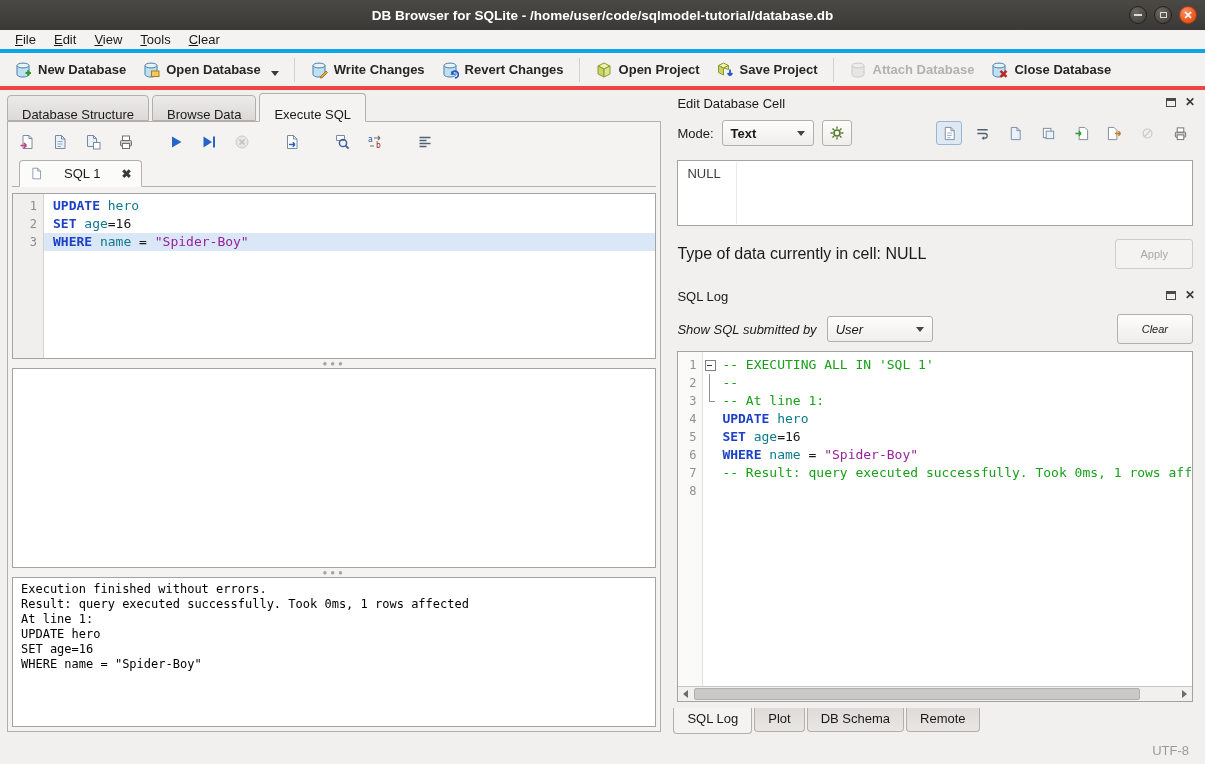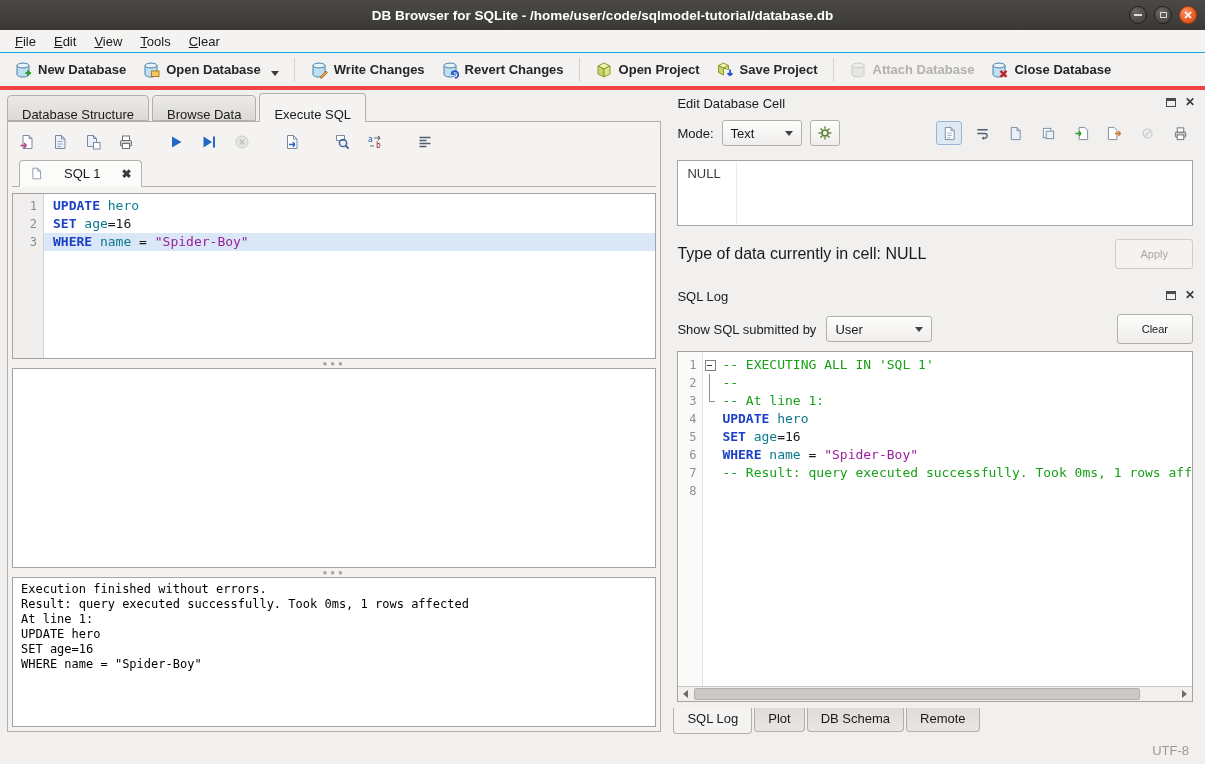--- a/index.html
+++ b/index.html
@@ -16,21 +16,21 @@
     background:radial-gradient(circle at 35% 30%, #6a6archive862, #565350 40%, #413e3a);
     background:radial-gradient(circle at 35% 30%, #6d6a66, #55524e 45%, #403d39);
     display:flex; align-items:center; justify-content:center; }
   .win-btn.close { background:radial-gradient(circle at 35% 30%, #f6926a, #ec5f24 55%, #d4481a); border-color:#a83a12; }
   .win-btn .bar { width:8px; height:2px; background:#dedad4; }
   .win-btn .sq { width:7px; height:6px; border:1.5px solid #dedad4; }
   .win-btn .x { color:#fff; font-size:11px; line-height:11px; font-weight:bold; }
 
   
   .menubar { position:absolute; top:30px; left:0; right:0; height:23px; background:#f4f3f1;
-    display:flex; align-items:flex-end; padding-left:6px; border-bottom:1px solid #0ea5e9; }
+    display:flex; align-items:center; padding-left:6px; border-bottom:4px solid #0ea5e9; }
   .menu-item { display:block; padding:3px 9px; font-size:13px; color:#1a1a1a; }
   .menu-item::first-letter { text-decoration:underline; }
 
   
   .toolbar { position:absolute; top:53px; left:0; right:0; height:37px; background:#f3f2f0;
     display:flex; align-items:center; padding:0 6px; border-bottom:4px solid #ef4444; }
   .tb-btn { display:flex; align-items:center; gap:6px; padding:4px 8px; border-radius:3px;
     font-size:13px; font-weight:bold; color:#262626; white-space:nowrap; }
   .tb-btn.disabled { color:#b3b1ae; }
   .tb-btn.disabled svg { opacity:.45; filter:grayscale(1); }
@@ -111,21 +111,21 @@
 
   .cell-info { margin:13px 8px 0 8px; display:flex; align-items:center; }
   .cell-info .texts { flex:1; }
   .cell-info .texts div { font-size:16px; }
   .cell-info .texts div + div { margin-top:8px; }
   .btn { height:26px; padding:14px 24px; border:1px solid #b2b0ae; border-radius:3px;
     background:linear-gradient(#fdfdfc,#efedec); font-size:11px; display:flex; align-items:center; justify-content:center; }
   .btn.disabled { color:#aaa8a6; border-color:#cfcdca; background:#f4f3f1; }
 
   .dock-title.second { margin-top:16px; }
-  .log-controls { margin:7px 8px 0 8px; display:flex; align-items:center; }
+  .log-controls { margin:7px 8px 0 8px; display:flex; align-items:center;font-style:italic; }
   .log-controls .lbl { font-size:13px; }
   .log-controls .combo { width:106px; margin-left:10px; }
 
   .log-box { flex:1; margin:7px 8px 0 8px; border:1px solid #a5a3a1; background:#fff;
     display:flex; flex-direction:column; overflow:hidden; }
   .log-body { flex:1; display:flex; overflow:hidden; }
   .log-gutter { width:25px; background:#fafaf9; border-right:1px solid #e4e2e0; padding-top:4px; }
   .log-gutter .num { height:18px; line-height:18px; text-align:right; padding-right:6px;
     font-family:"DejaVu Sans Mono", monospace; font-size:12px; color:#909090; }
   .log-fold { width:15px; padding-top:4px; }
@@ -394,21 +394,21 @@
       <div class="dock-title">
         <span>Edit Database Cell</span>
         <span class="dock-btns">
           <span class="float-ic"></span>
           <span class="close-ic">✕</span>
         </span>
       </div>
 
       <div class="mode-row">
         <span>Mode:</span>
-        <div class="combo" style="width:80px;">
+        <div class="combo" style="width:92px;font-weight:bold;">
           <span>Text</span>
           <span class="arrow"></span>
         </div>
         <div class="mini-btn">
           <svg width="16" height="16" viewBox="0 0 16 16">
               <circle cx="8" cy="8" r="3" fill="none" stroke="#567a2a" stroke-width="1.6"></circle>
               <path d="M8 1.6v2.2M8 12.2v2.2M1.6 8h2.2M12.2 8h2.2M3.5 3.5l1.6 1.6M10.9 10.9l1.6 1.6M12.5 3.5l-1.6 1.6M5.1 10.9l-1.6 1.6" stroke="#567a2a" stroke-width="1.4"></path>
             </svg>
         </div>
         <div class="spacer"></div>

